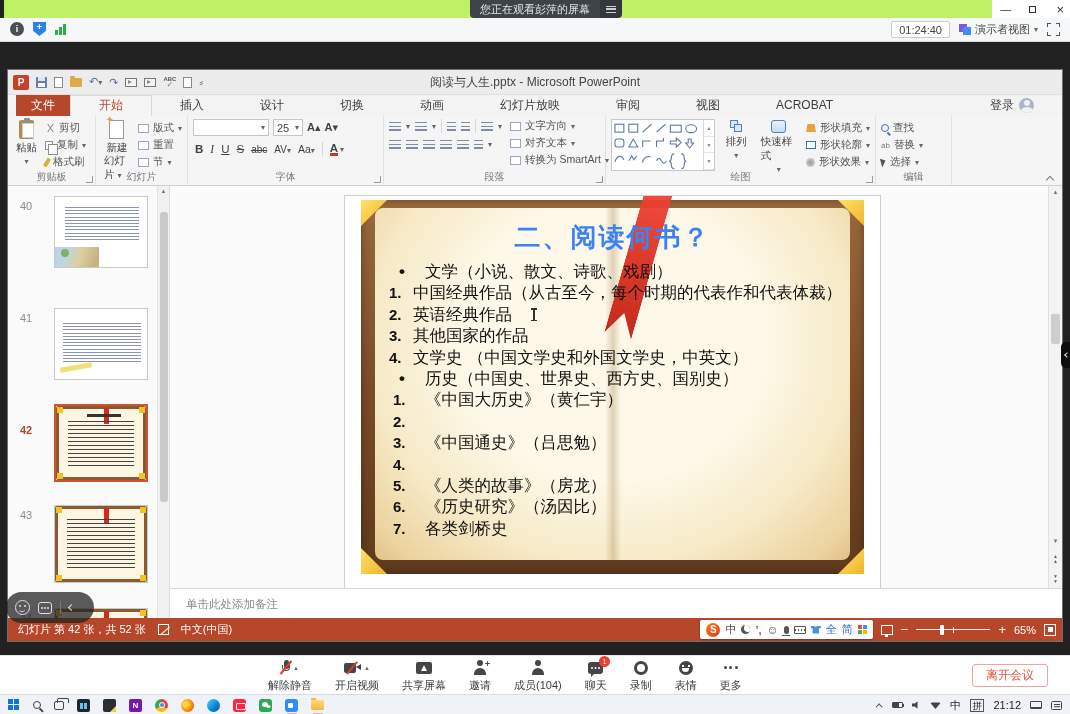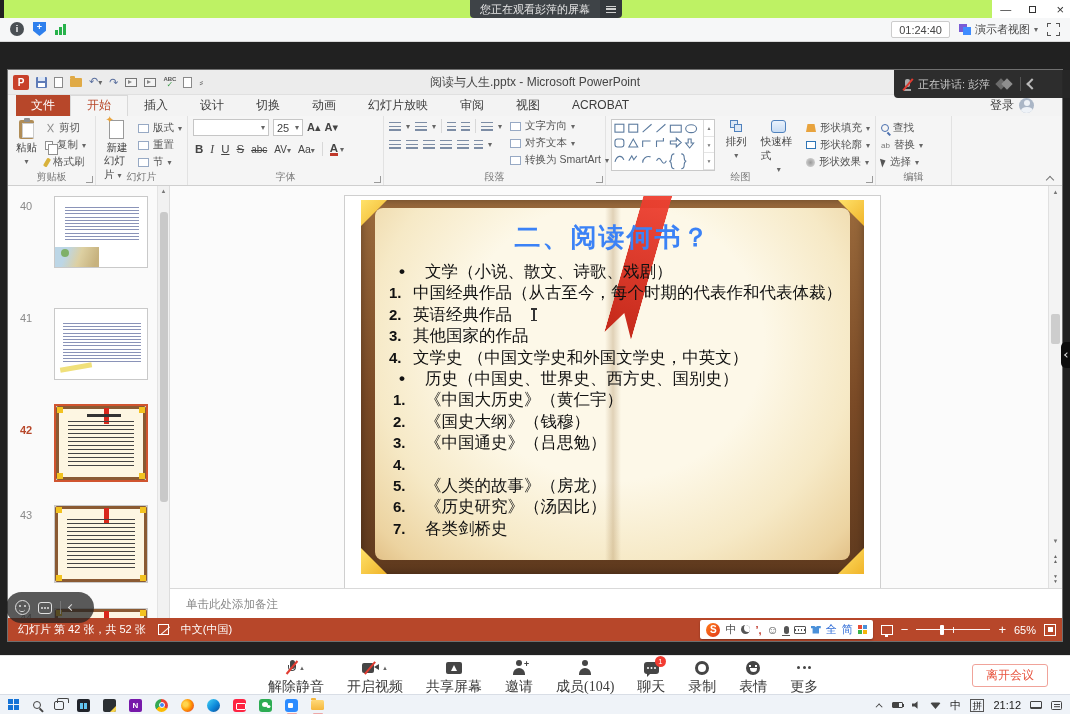--- a/index.html
+++ b/index.html
@@ -52,21 +52,21 @@
   .qi-doc { width:9px; height:11px; background:#fff; border:1px solid #8a8a8a; }
   .qi-folder { width:12px; height:9px; background:#e0aa46; border-radius:1px; position:relative; }
   .qi-folder::before { content:""; position:absolute; left:0; top:-2px; width:5px; height:2px; background:#e0aa46; border-radius:1px 1px 0 0; }
   .qi-screen { width:12px; height:9px; border:1px solid #777; background:#f4f4f4; position:relative; }
   .qi-screen::after { content:""; position:absolute; left:2px; top:1.5px; border-left:4px solid #888; border-top:2.5px solid transparent; border-bottom:2.5px solid transparent; }
   .qi-abc { font-size:6px; font-weight:bold; color:#555; line-height:6px; text-align:center; }
   .qi-abc b { display:block; color:#3f9e4d; font-size:8px; }
   .ppt-title .title-text { position:absolute; left:0; top:0; width:100%; height:25px; text-align:center; line-height:25px; font-size:12px; color:#444; pointer-events:none; }
 
   .ppt-tabs { position:absolute; left:0; top:25px; width:100%; height:21px; background:#f3f3f3; display:flex; padding-left:8px; }
-  .tab { padding:0 16px; line-height:20px; font-size:12px; color:#3c3c3c; white-space:nowrap; }
+  .tab { padding:0 28px; line-height:20px; font-size:12px; color:#3c3c3c; white-space:nowrap; }
   .tab-file { background:#B7472A; color:#fff; padding:0 15px; }
   .tab-active { background:#f5f5f5; color:#B7472A; border:1px solid #d9d9d9; border-bottom:none; line-height:19px; }
   .sign-in { position:absolute; right:28px; top:2px; display:flex; align-items:center; gap:5px; color:#444; font-size:12px; }
   .avatar { width:15px; height:15px; border-radius:50%; background:#aab6c6; position:relative; overflow:hidden; }
   .avatar::before { content:""; position:absolute; left:4.5px; top:2px; width:6px; height:6px; border-radius:50%; background:#eef2f7; }
   .avatar::after { content:""; position:absolute; left:1.5px; top:9px; width:12px; height:7px; border-radius:50% 50% 0 0; background:#eef2f7; }
 
   
   .ribbon { position:absolute; left:0; top:46px; width:100%; height:70px; background:#f5f5f5; border-bottom:1px solid #cfcfcf; display:flex; }
   .rgroup { position:relative; border-right:1px solid #e2e2e2; padding:3px 5px 13px 5px; flex:none; }
@@ -219,21 +219,21 @@
   .smiley::after { content:""; position:absolute; left:3px; top:6px; width:6px; height:3.5px; border-bottom:1.5px solid #e0e0e0; border-radius:0 0 6px 6px; }
   .chat-pic { width:14px; height:12px; border:1.5px solid #e0e0e0; border-radius:3px; position:relative; }
   .chat-pic::after { content:""; position:absolute; left:2px; top:4px; width:2px; height:2px; background:#e0e0e0; border-radius:50%; box-shadow:3px 0 0 #e0e0e0,6px 0 0 #e0e0e0; }
   .pill-div { width:1px; height:13px; background:#777; }
   .chev-l { width:5px; height:5px; border-left:1.6px solid #ddd; border-bottom:1.6px solid #ddd; transform:rotate(45deg); }
 
   
   .meet-bar { position:absolute; left:0; top:655px; width:1070px; height:39px; background:#fff; border-top:1px solid #e5e5e5; }
   .mt-btns { position:absolute; left:268px; top:3px; display:flex; gap:23px; }
   .mt-btn { display:flex; flex-direction:column; align-items:center; gap:2px; position:relative; }
-  .mt-btn .lbl { font-size:14px; color:#3c3c3c; white-space:nowrap;font-family:Liberation Serif, serif; }
+  .mt-btn .lbl { font-size:11px; color:#3c3c3c; white-space:nowrap; }
   .icon-row { display:flex; align-items:center; gap:3px; height:17px; }
   .sub-caret { font-size:6px; color:#666; }
   .i-mic { width:9px; height:15px; position:relative; }
   .i-mic .b { position:absolute; left:2.5px; top:0; width:5px; height:9px; background:#454545; border-radius:2.5px; }
   .i-mic .st { position:absolute; left:0.5px; top:5px; width:8px; height:6px; border:1.5px solid #454545; border-top:none; border-radius:0 0 5px 5px; }
   .i-mic .sl { position:absolute; left:4px; top:-1px; width:2px; height:17px; background:#e03b30; transform:rotate(40deg); }
   .i-cam { width:17px; height:12px; position:relative; }
   .i-cam .b { position:absolute; left:0; top:1px; width:12px; height:10px; background:#454545; border-radius:2px; }
   .i-cam .l { position:absolute; right:0; top:2.5px; border-right:5px solid #454545; border-top:3.5px solid transparent; border-bottom:3.5px solid transparent; }
   .i-cam .sl { position:absolute; left:7px; top:-2px; width:2px; height:16px; background:#e03b30; transform:rotate(40deg); }
@@ -685,21 +685,20 @@
             <div class="s-line ln-bullet">
                 <span class="mk">•</span>
                 <span class="tx">历史（中国史、世界史、西方史、国别史）</span>
               </div>
             <div class="s-line ln-hist">
                 <span class="mk">1.</span>
                 <span class="tx">《中国大历史》（黄仁宇）</span>
               </div>
             <div class="s-line ln-hist">
                 <span class="mk">2.</span>
-                <span class="tx">《国史大纲》（钱穆）</span>
               </div>
             <div class="s-line ln-hist">
                 <span class="mk">3.</span>
                 <span class="tx">《中国通史》（吕思勉）</span>
               </div>
             <div class="s-line ln-hist">
                 <span class="mk">4.</span>
               </div>
             <div class="s-line ln-hist">
                 <span class="mk">5.</span>
@@ -763,34 +762,20 @@
             <span class="tick"></span>
             <span class="zhandle"></span>
           </span>
         <span class="zsign">+</span>
         <span>65%</span>
         <span class="fit-ic"></span>
       </div>
     </div>
   </div>
 
-  <div class="speak-overlay">
-    <span class="mic-off">
-        <i class="body"></i>
-        <i class="base"></i>
-        <i class="slash"></i>
-      </span>
-    <span class="speak-text">正在讲话: 彭萍</span>
-    <span class="mt-logo">
-        <i class="m1"></i>
-        <i class="m2"></i>
-      </span>
-    <span class="ov-div"></span>
-    <span class="back-arrow"></span>
-  </div>
 
   <div class="edge-tab">
       <i></i>
     </div>
 
   <div class="float-pill">
     <span class="smiley"></span>
     <span class="chat-pic"></span>
     <span class="pill-div"></span>
     <span class="chev-l"></span>

